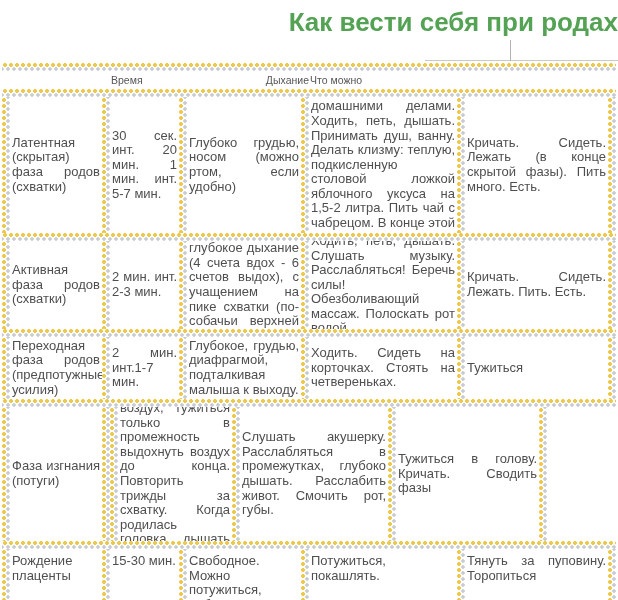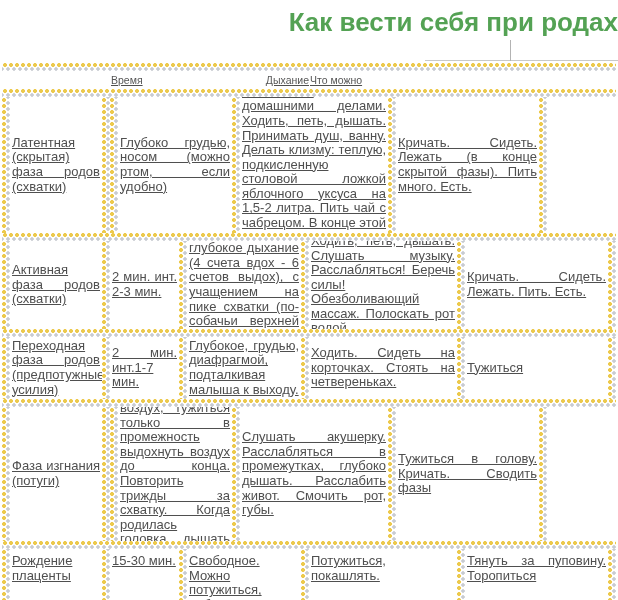--- a/index.html
+++ b/index.html
@@ -16,21 +16,21 @@
     color:var(--body_text);
   }
   .title-wrap{height:63px;padding-top:7px;text-align:right;}
   .doc-title{
     font-size:26px;font-weight:700;color:var(--title_green);
     letter-spacing:0px;
   }
   .artifact-h{position:absolute;left:425px;top:60px;width:193px;height:1px;background:#c9c9c9;}
   .artifact-v{position:absolute;left:510px;top:40px;width:1px;height:21px;background:#b3b3b3;}
 
-  .doc-table{margin-left:2px;width:614px;text-decoration:underline;}
+  .doc-table{margin-left:2px;width:614px;}
 
   
   .hb{
     height:8px;width:100%;
     background-image:
       radial-gradient(circle at 3px 2px, var(--border_yellow) 1.8px, rgba(255,255,255,0) 2.2px),
       radial-gradient(circle at 3px 2px, var(--border_gray) 1.5px, rgba(255,255,255,0) 1.9px);
     background-size:6px 4px,6px 4px;
     background-position:0 0,3px 4px;
     background-repeat:repeat-x,repeat-x;
@@ -94,20 +94,23 @@
   </div>
 
   <div class="hb"></div>
 
   <div class="trow r1">
     <div class="vb"></div>
     <div class="cell c1">
         <span class="txt">Латентная (скрытая) фаза родов (схватки)</span>
       </div>
     <div class="vb"></div>
+    <div class="cell c2">
+        <span class="txt">30 сек. инт. 20 мин. 1 мин. инт. 5-7 мин.</span>
+      </div>
     <div class="vb"></div>
     <div class="cell c3">
         <span class="txt">Глубоко грудью, носом (можно ртом, если удобно)</span>
       </div>
     <div class="vb"></div>
     <div class="cell c4">
         <span class="txt">Заниматься домашними делами. Ходить, петь, дышать. Принимать душ, ванну. Делать клизму: теплую, подкисленную столовой ложкой яблочного уксуса на 1,5-2 литра. Пить чай с чабрецом. В конце этой фазы ехать в роддом!</span>
       </div>
     <div class="vb"></div>
     <div class="cell c5">

